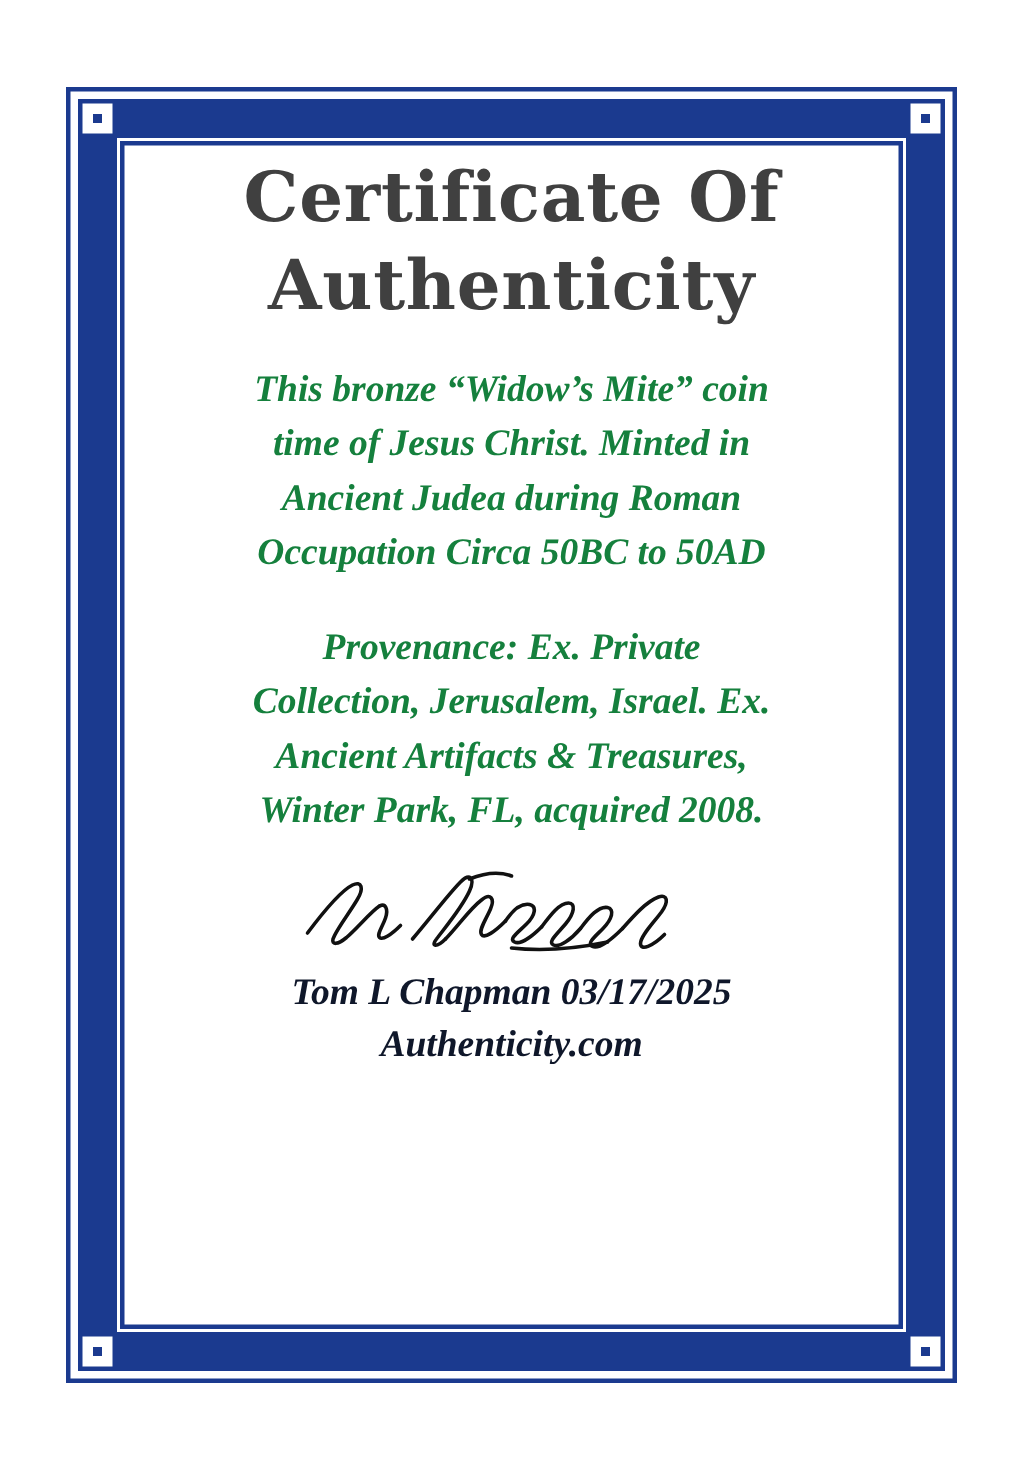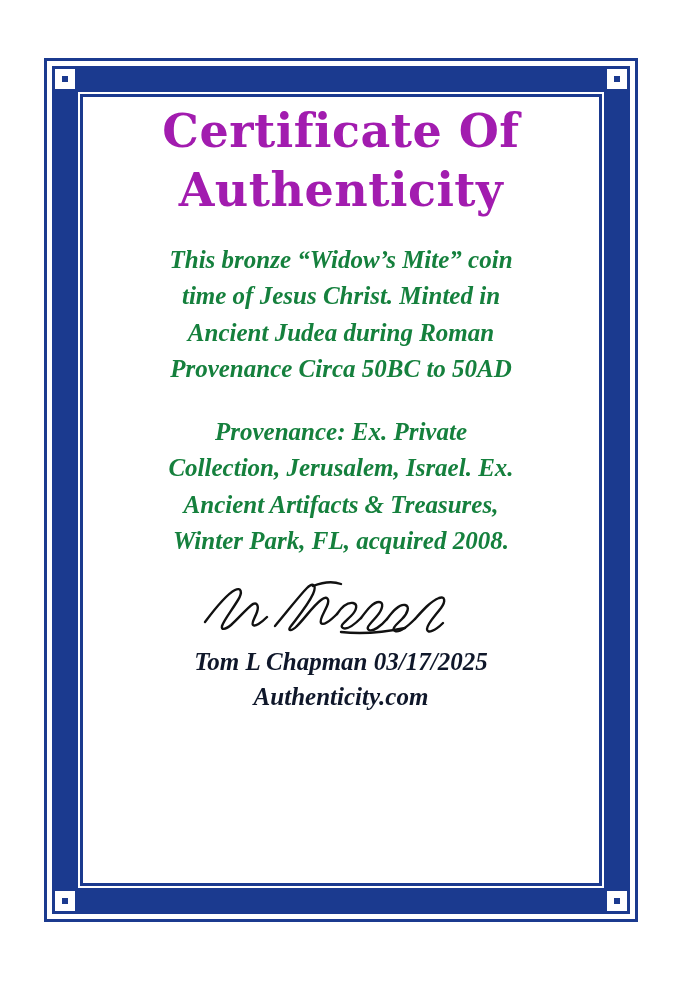--- a/index.html
+++ b/index.html
@@ -121,21 +121,21 @@
     top: 96px;
     right: 86px;
     bottom: 98px;
     text-align: center;
     color: #cc1111;
   }
 
   .title {
     font-family: "DejaVu Serif", serif;
     font-weight: bold;
-    color: #a21caf;
+    color: #404040;
     font-size: 46px;
     line-height: 1.28;
     margin-top: 6px;
     letter-spacing: 0.5px;
   }
 
   .body-block {
     margin-top: 22px;
     font-family: "Liberation Serif", serif;
     font-style: italic;
@@ -198,21 +198,21 @@
 
     <div class="title">
       <div>Certificate Of</div>
       <div>Authenticity</div>
     </div>
 
     <div class="body-block first">
       <div>This bronze “Widow’s Mite” coin</div>
       <div>time of Jesus Christ. Minted in</div>
       <div>Ancient Judea during Roman</div>
-      <div>Provenance Circa 50BC to 50AD</div>
+      <div>Occupation Circa 50BC to 50AD</div>
     </div>
 
     <div class="body-block second">
       <div>Provenance: Ex. Private</div>
       <div>Collection, Jerusalem, Israel. Ex.</div>
       <div>Ancient Artifacts &amp; Treasures,</div>
       <div>Winter Park, FL, acquired 2008.</div>
     </div>
 
     <div class="signature-wrap">

